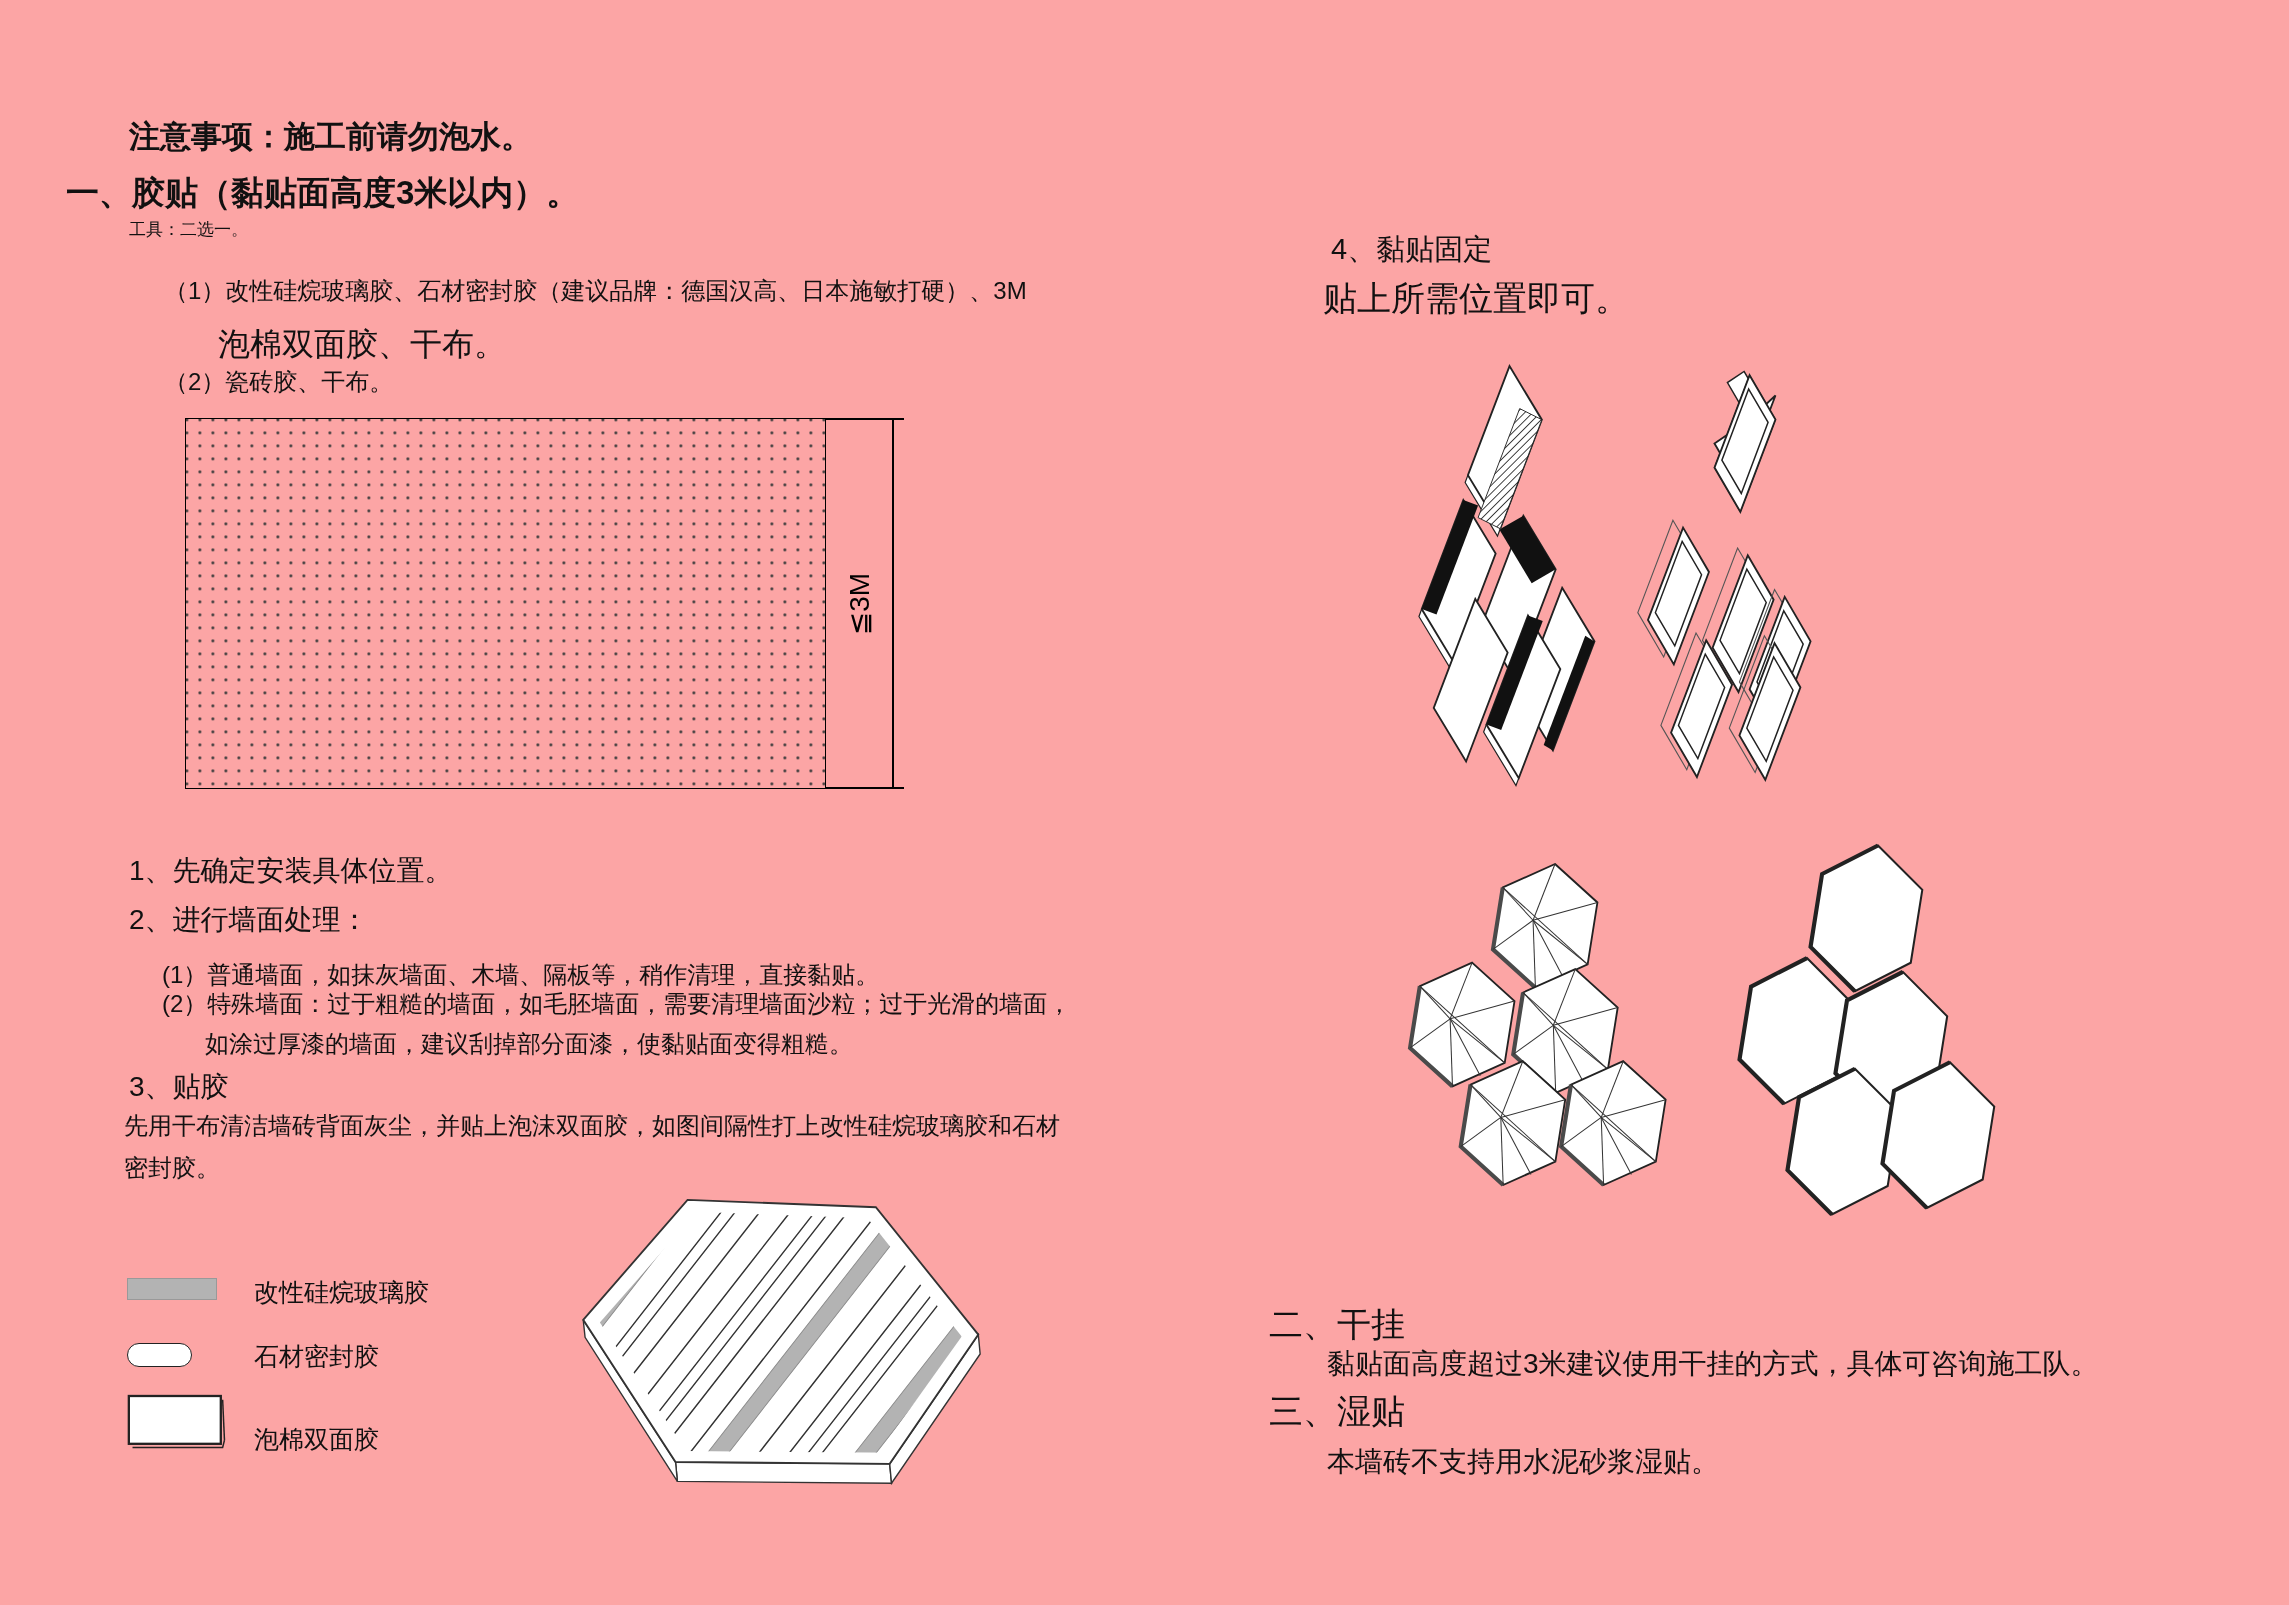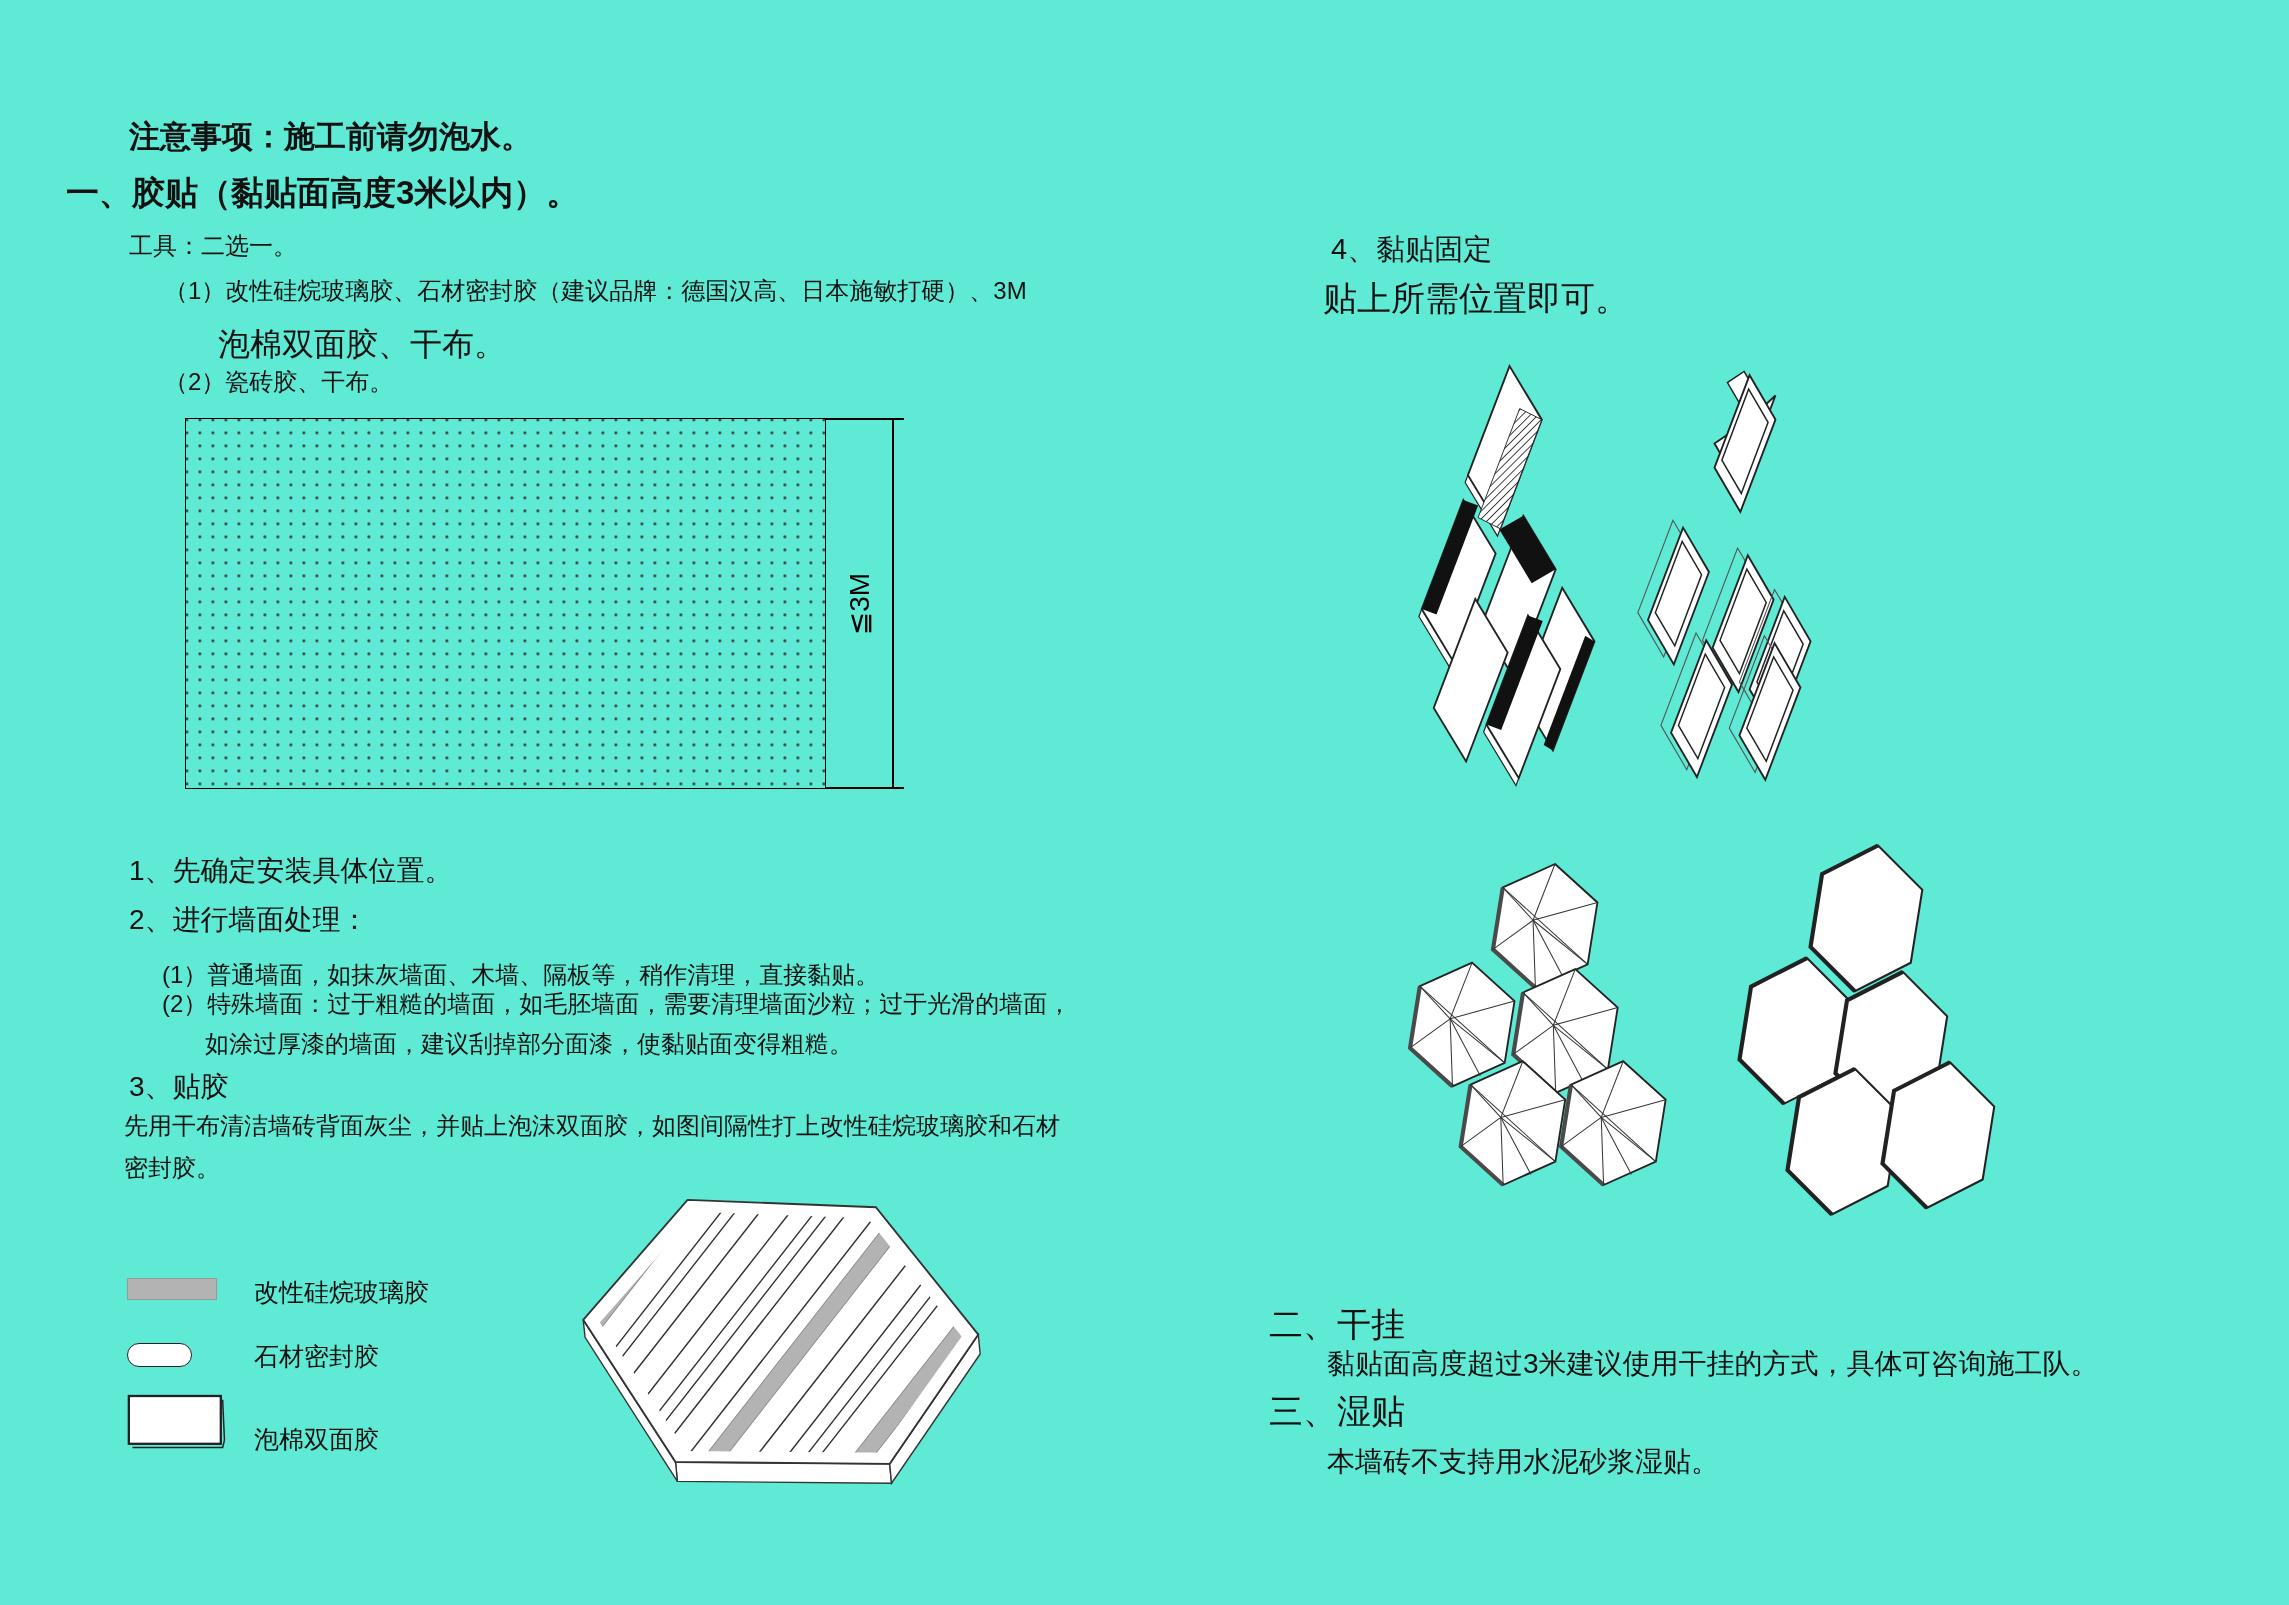--- a/index.html
+++ b/index.html
@@ -1,19 +1,19 @@
 <!DOCTYPE html>
 <html style="font-size:14.8px"><head>
 <meta charset="utf-8">
 <style>
   html,body{margin:0;padding:0;background:#ffffff;}
   .page{
     position:relative;
     width:2290px;height:1606px;
-    background:#5eead4;
+    background:#fca5a5;
     font-family:"Liberation Sans","DejaVu Sans",sans-serif;
     color:#111;
     overflow:hidden;
   }
   .txt{position:absolute;white-space:nowrap;line-height:1.25;color:#111;}
   .bold{font-weight:bold;}
   
   .wall-panel{
     position:absolute;left:185px;top:418px;width:641px;height:371px;
     border:1.8px solid #000;box-sizing:border-box;
@@ -44,21 +44,21 @@
 </style>
 </head>
 <body>
 
 <div class="page">
 
   <div class="txt bold" style="left:129px;top:118px;font-size:31px;">注意事项：施工前请勿泡水。</div>
 
   <div class="txt bold" style="left:66px;top:172px;font-size:33px;">一、胶贴（黏贴面高度3米以内）。</div>
 
-  <div class="txt" style="left:129px;top:231px;font-size:24px;text-align:right;">工具：二选一。</div>
+  <div class="txt" style="left:129px;top:219px;font-size:17px;text-align:right;">工具：二选一。</div>
 
   <div class="txt" style="left:164px;top:276px;font-size:24px;">（1）改性硅烷玻璃胶、石材密封胶（建议品牌：德国汉高、日本施敏打硬）、3M</div>
   <div class="txt" style="left:218px;top:324px;font-size:32px;">泡棉双面胶、干布。</div>
   <div class="txt" style="left:164px;top:367px;font-size:24px;">（2）瓷砖胶、干布。</div>
 
   <div class="wall-panel"></div>
   <div class="dim">
     <div class="tick top"></div>
     <div class="tick bottom"></div>
     <div class="vline"></div>

